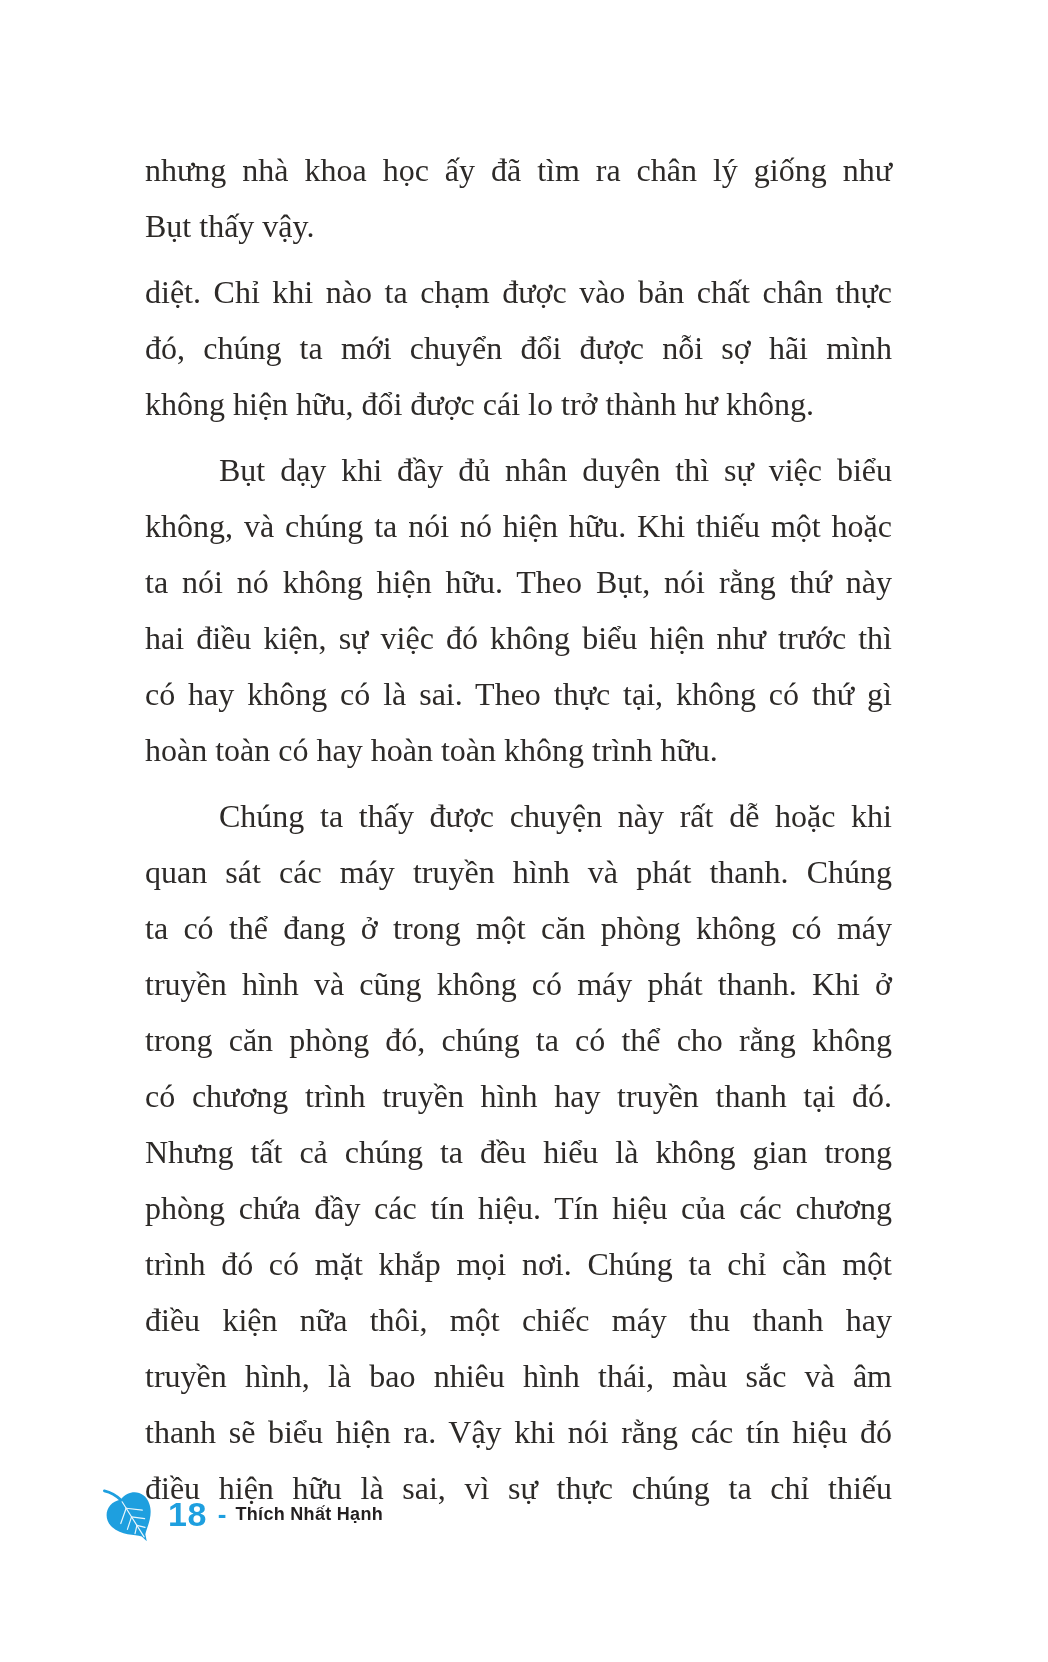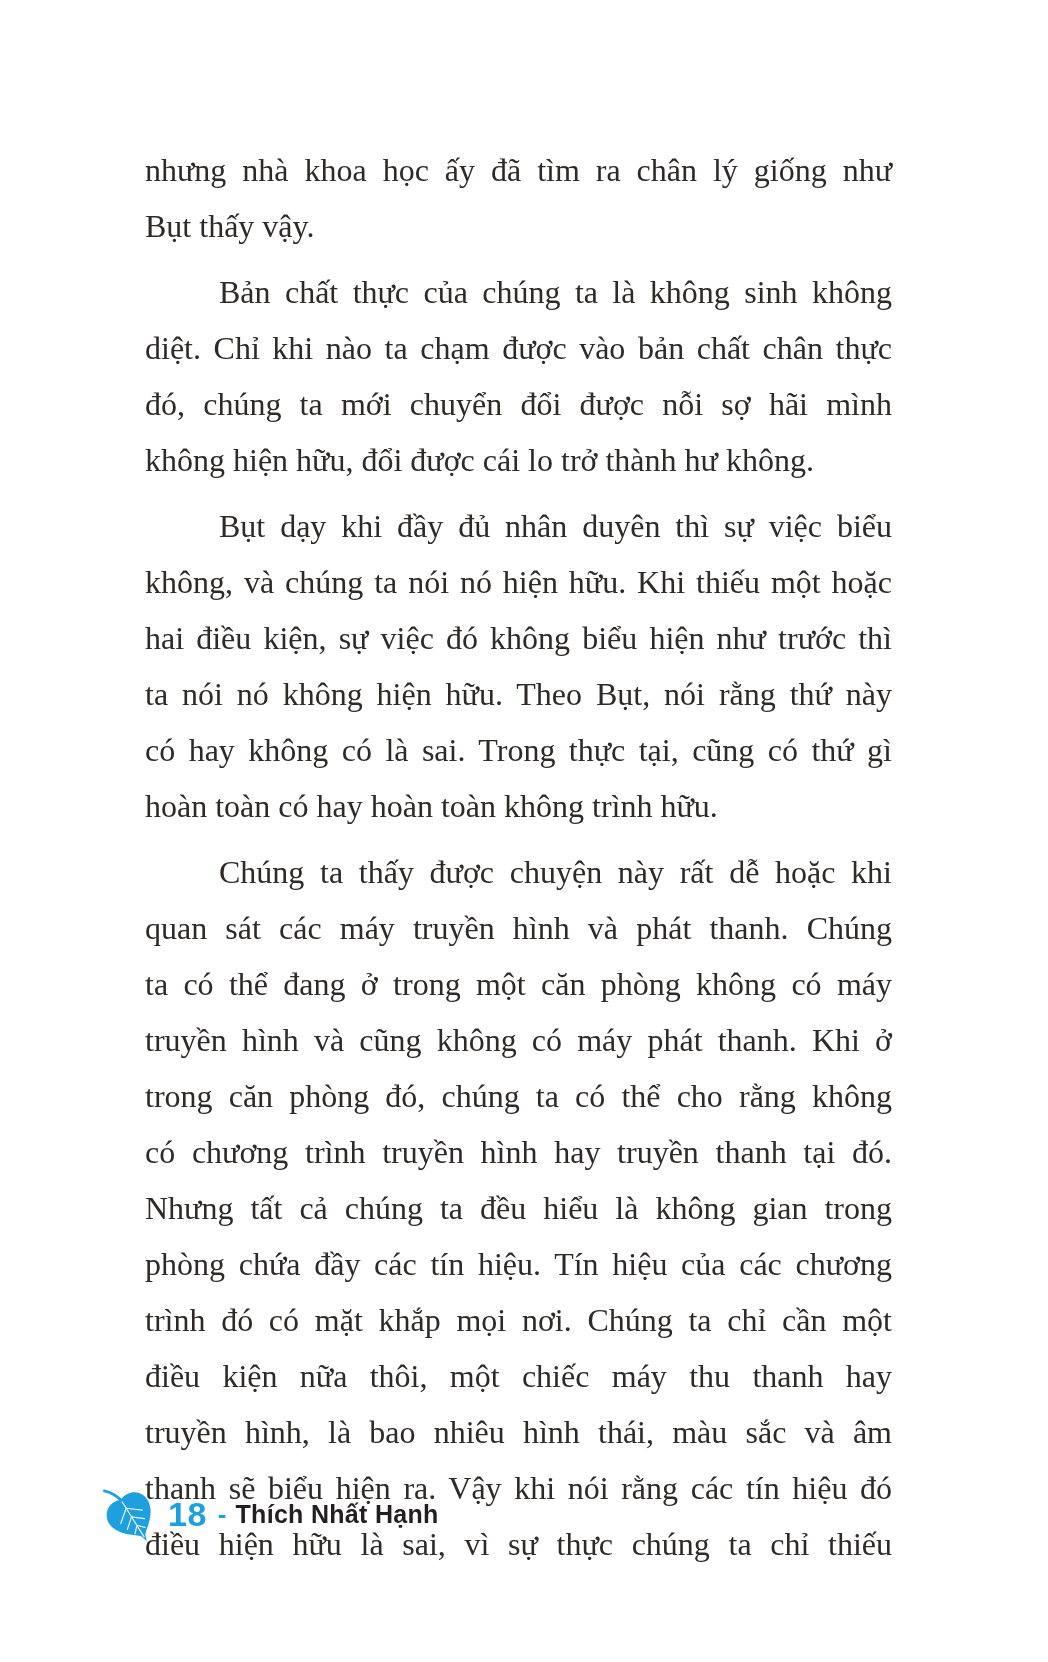--- a/index.html
+++ b/index.html
@@ -66,46 +66,45 @@
   }
   .sep{
     font-family:"Liberation Sans", sans-serif;
     font-size:26px;
     font-weight:700;
     color:var(--accent);
     margin:0 9px 0 11px;
   }
   .author{
     font-family:"Liberation Sans", sans-serif;
-    font-size:25px;
+    font-size:18px;
     font-weight:600;
     color:var(--author);
     letter-spacing:0.3px;
   }
 </style>
 </head>
 <body>
 
 <main class="content" id="paragraphs">
     <p class="para">
       <span class="line">nhưng nhà khoa học ấy đã tìm ra chân lý giống như</span>
       <span class="line last">Bụt thấy vậy.</span>
     </p>
     <p class="para">
-      <span class="line indent">Bản chất thực của chúng ta là không sinh không</span>
       <span class="line">diệt. Chỉ khi nào ta chạm được vào bản chất chân thực</span>
       <span class="line">đó, chúng ta mới chuyển đổi được nỗi sợ hãi mình</span>
       <span class="line last">không hiện hữu, đổi được cái lo trở thành hư không.</span>
     </p>
     <p class="para">
       <span class="line indent">Bụt dạy khi đầy đủ nhân duyên thì sự việc biểu</span>
       <span class="line">không, và chúng ta nói nó hiện hữu. Khi thiếu một hoặc</span>
+      <span class="line">ta nói nó không hiện hữu. Theo Bụt, nói rằng thứ này</span>
       <span class="line">hai điều kiện, sự việc đó không biểu hiện như trước thì</span>
-      <span class="line">ta nói nó không hiện hữu. Theo Bụt, nói rằng thứ này</span>
-      <span class="line">có hay không có là sai. Trong thực tại, cũng có thứ gì</span>
+      <span class="line">có hay không có là sai. Theo thực tại, không có thứ gì</span>
       <span class="line last">hoàn toàn có hay hoàn toàn không trình hữu.</span>
     </p>
     <p class="para">
       <span class="line indent">Chúng ta thấy được chuyện này rất dễ hoặc khi</span>
       <span class="line">quan sát các máy truyền hình và phát thanh. Chúng</span>
       <span class="line">ta có thể đang ở trong một căn phòng không có máy</span>
       <span class="line">truyền hình và cũng không có máy phát thanh. Khi ở</span>
       <span class="line">trong căn phòng đó, chúng ta có thể cho rằng không</span>
       <span class="line">có chương trình truyền hình hay truyền thanh tại đó.</span>
       <span class="line">Nhưng tất cả chúng ta đều hiểu là không gian trong</span>

